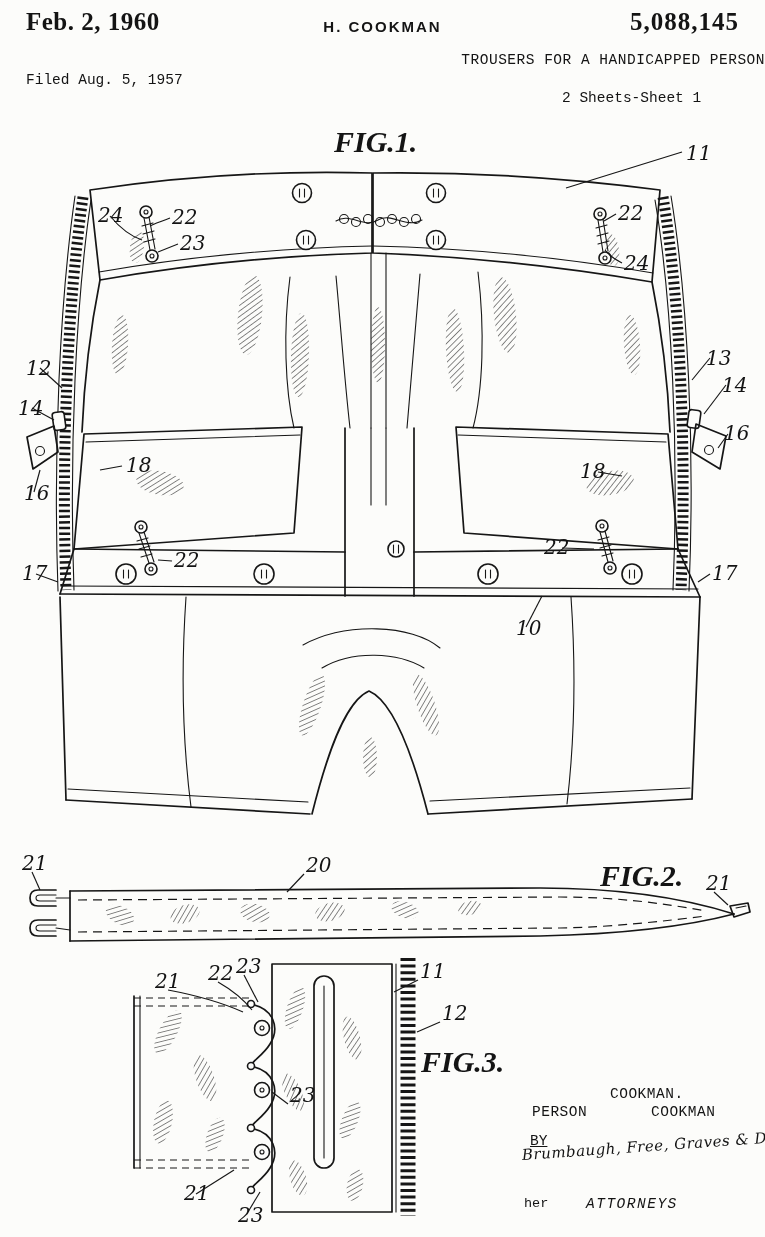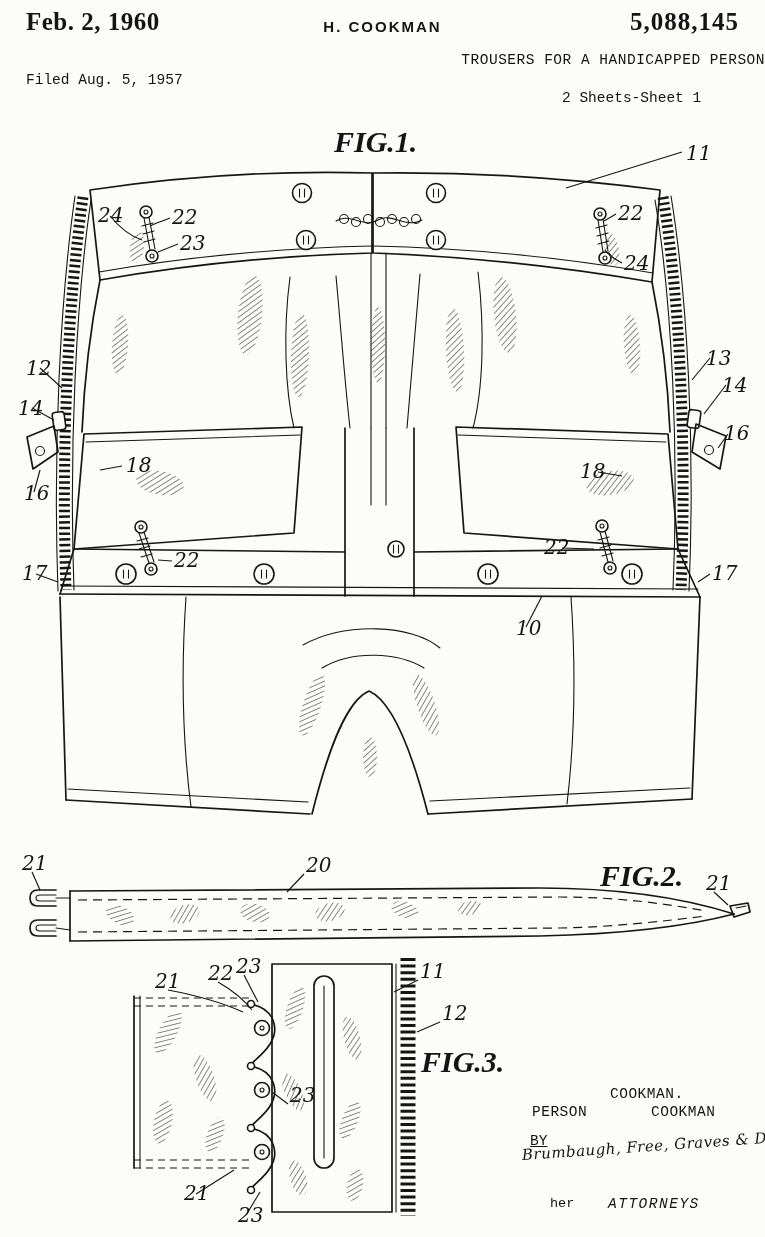--- a/index.html
+++ b/index.html
@@ -13,22 +13,22 @@
   .h-pnum{right:26px;top:8px;font:bold 25px "Liberation Serif",serif;letter-spacing:1px;}
   .h-author{left:0;right:0;top:18px;text-align:center;font:bold 15px "Liberation Sans",sans-serif;letter-spacing:2px;}
   .h-title{left:0;right:0;top:52px;text-align:right;font:14.5px "Liberation Mono",monospace;letter-spacing:.5px;}
   .h-filed{left:26px;top:72px;font:14.5px "Liberation Mono",monospace;}
   .h-sheet{left:562px;top:90px;font:14.5px "Liberation Mono",monospace;}
   .s-inv{left:610px;top:1086px;font:14.5px "Liberation Mono",monospace;letter-spacing:.5px;}
   .s-first{left:532px;top:1104px;font:14.5px "Liberation Mono",monospace;letter-spacing:.5px;}
   .s-last{left:616px;top:1104px;font:14.5px "Liberation Mono",monospace;letter-spacing:.5px;margin-left:35px;}
   .s-by{left:530px;top:1133px;font:14.5px "Liberation Mono",monospace;text-decoration:underline;}
   .s-script{left:522px;top:1146px;font:italic 15px "DejaVu Serif",serif;transform:rotate(-4deg);transform-origin:left center;letter-spacing:.5px;}
-  .s-her{left:550px;top:1196px;font:13.5px "Liberation Mono",monospace;}
-  .s-att{left:608px;top:1196px;font:italic 14.5px "Liberation Mono",monospace;letter-spacing:1.5px;}
+  .s-her{left:524px;top:1196px;font:13.5px "Liberation Mono",monospace;}
+  .s-att{left:586px;top:1196px;font:italic 14.5px "Liberation Mono",monospace;letter-spacing:1.5px;}
   svg.sheet{position:absolute;left:0;top:0;}
   .outline{fill:none;stroke:#161616;stroke-width:1.7;stroke-linecap:round;stroke-linejoin:round;}
   .thin{fill:none;stroke:#161616;stroke-width:1.1;stroke-linecap:round;stroke-linejoin:round;}
   .leader{fill:none;stroke:#161616;stroke-width:1.15;}
   .teeth{fill:none;stroke:#161616;stroke-width:11;stroke-dasharray:2.5 3.2;}
   .dash{fill:none;stroke:#161616;stroke-width:1.2;stroke-dasharray:9 6;}
   .dash2{fill:none;stroke:#161616;stroke-width:1.2;stroke-dasharray:7 5;}
   .btn{fill:#fcfcfa;stroke:#161616;stroke-width:1.6;}
   .hatch{fill:url(#hatchp);stroke:none;}
   .ref{font:italic 20px "DejaVu Serif",serif;fill:#141414;}

